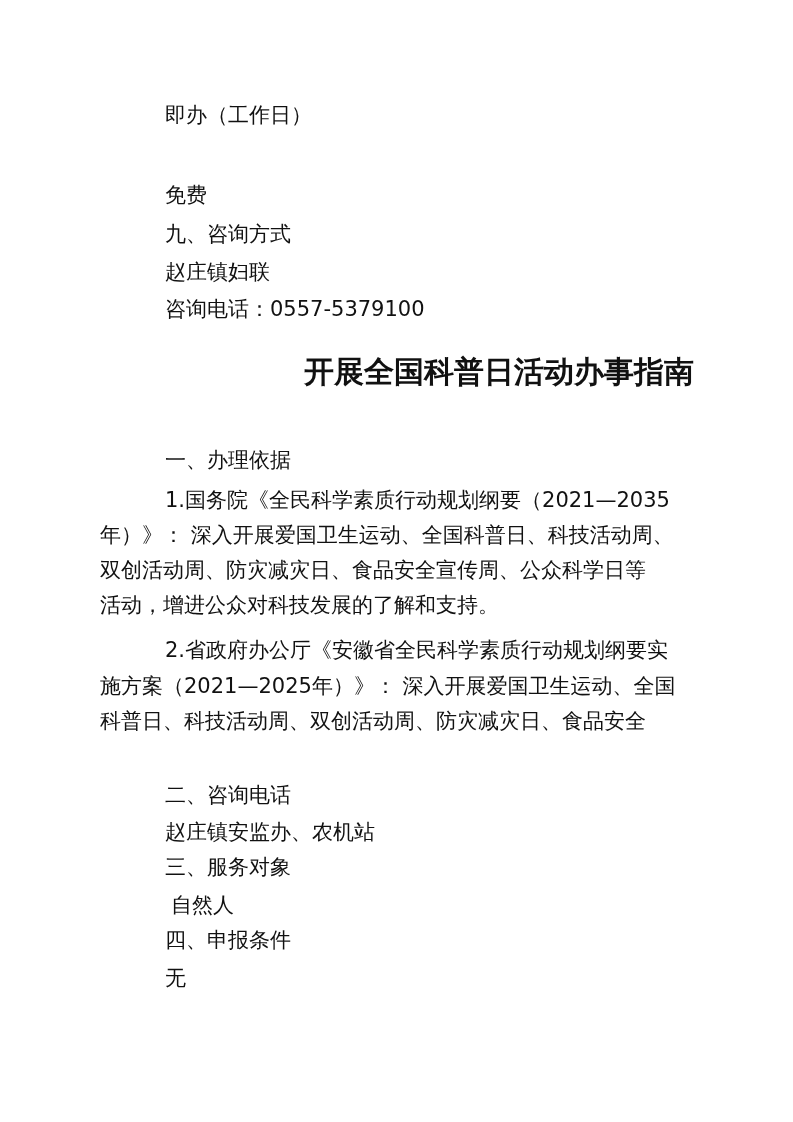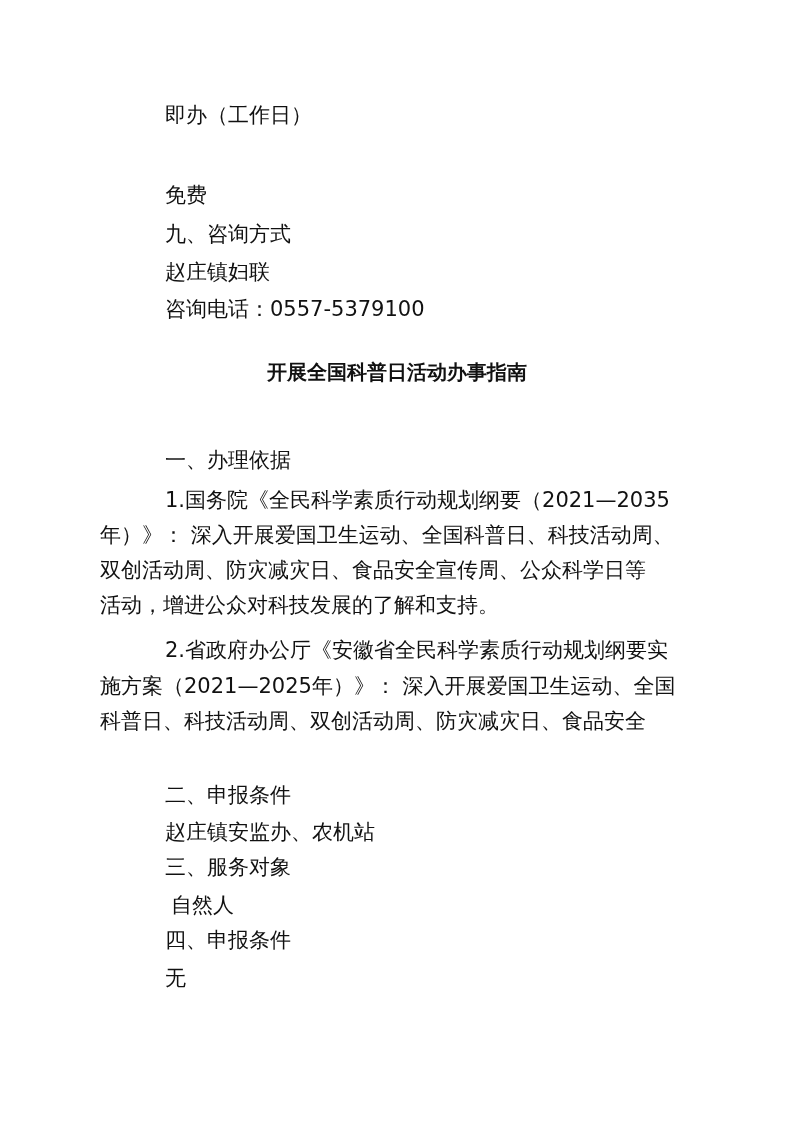--- a/index.html
+++ b/index.html
@@ -32,22 +32,22 @@
     white-space: pre;
     color: #111111;
     font-weight: 400;
   }
   .indent1 { left: 65px; }
   .indent2 { left: 71px; }
   .doc-title {
     position: absolute;
     left: 0;
     width: 594px;
-    text-align: center;
-    font-size: 20px;
+    text-align: right;
+    font-size: 30px;
     line-height: 36px;
     font-weight: 700;
     white-space: pre;
     color: #111111;
   }
 </style>
 </head>
 <body>
 
 <div class="page">
@@ -65,21 +65,21 @@
 
     <div class="line indent1" style="top:486px">1.国务院《全民科学素质行动规划纲要（2021—2035</div>
     <div class="line" style="top:556px">双创活动周、防灾减灾日、食品安全宣传周、公众科学日等</div>
     <div class="line" style="top:521px">年）》： 深入开展爱国卫生运动、全国科普日、科技活动周、</div>
     <div class="line" style="top:591px">活动，增进公众对科技发展的了解和支持。</div>
 
     <div class="line indent1" style="top:636px">2.省政府办公厅《安徽省全民科学素质行动规划纲要实</div>
     <div class="line" style="top:672px">施方案（2021—2025年）》： 深入开展爱国卫生运动、全国</div>
     <div class="line" style="top:707px">科普日、科技活动周、双创活动周、防灾减灾日、食品安全</div>
 
-    <div class="line indent1" style="top:781px">二、申报条件</div>
+    <div class="line indent1" style="top:781px">二、咨询电话</div>
     <div class="line indent1" style="top:818px">赵庄镇安监办、农机站</div>
 
     <div class="line indent1" style="top:853px">三、服务对象</div>
     <div class="line indent2" style="top:891px">自然人</div>
 
     <div class="line indent1" style="top:926px">四、申报条件</div>
     <div class="line indent1" style="top:964px">无</div>
 
   </div>
 </div>

